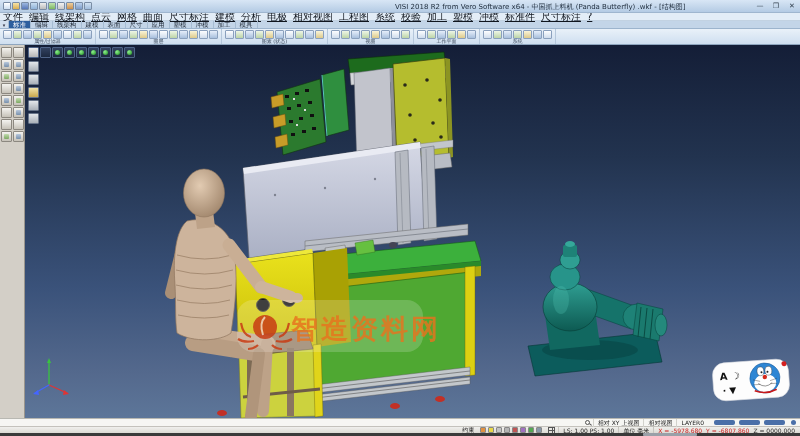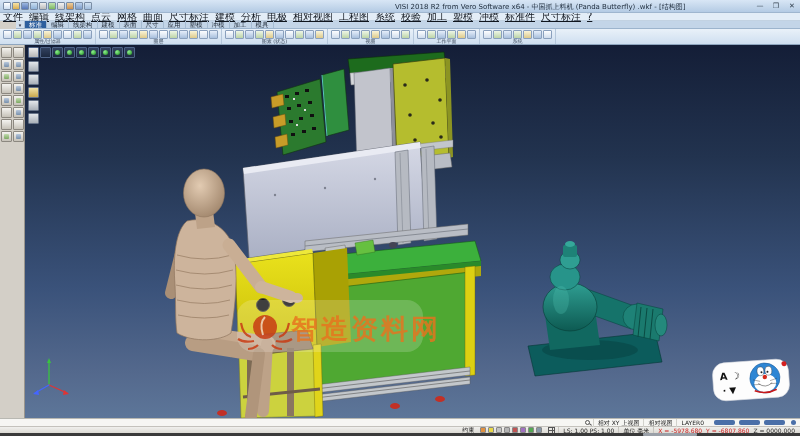--- a/index.html
+++ b/index.html
@@ -28,21 +28,21 @@
     font-size:7px; color:#33414f; }
 
   
   .menubar { height:8px; background:#e3edf7; display:flex; align-items:center;
     border-bottom:1px solid #c2d2e2; }
   .menu-items { display:flex; align-items:center; }
   .menu-item { font-size:10px; line-height:8px; color:#10161f; padding:6px 3px; white-space:nowrap;text-decoration:underline; }
 
   
   .tabbar { height:8px; background:#c3d5e8; display:flex; align-items:stretch;
-    border-bottom:1px solid #9cb4cd;margin-left:16px; }
+    border-bottom:1px solid #9cb4cd; }
   .tab-menu-btn { width:9px; font-size:5px; color:#334; display:flex; align-items:center;
     justify-content:center; border-right:1px solid #a6bcd2; background:#d2e0ee; }
   .tabs { display:flex; }
   .tab { font-size:6.5px; line-height:8px; color:#1c2633; padding:0 4px;
     border-right:1px solid #a6bcd2; white-space:nowrap; }
   .tab.active { background:#2d5f9e; color:#fff; }
 
   
   .ribbon { height:16px; background:linear-gradient(#e9f1f9,#cfdff0); display:flex;
     border-bottom:1px solid #8fa6bf; }

